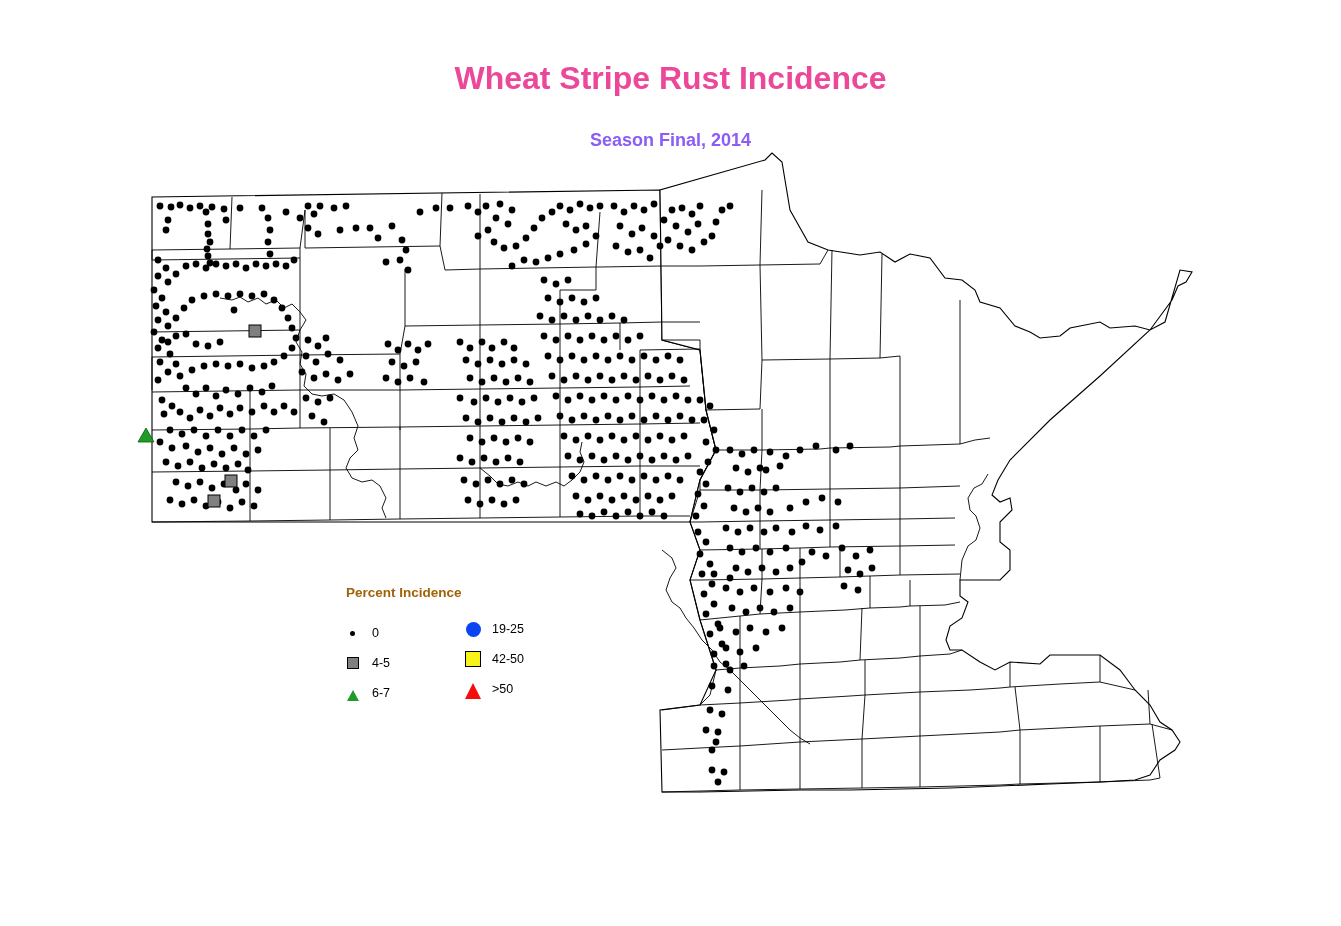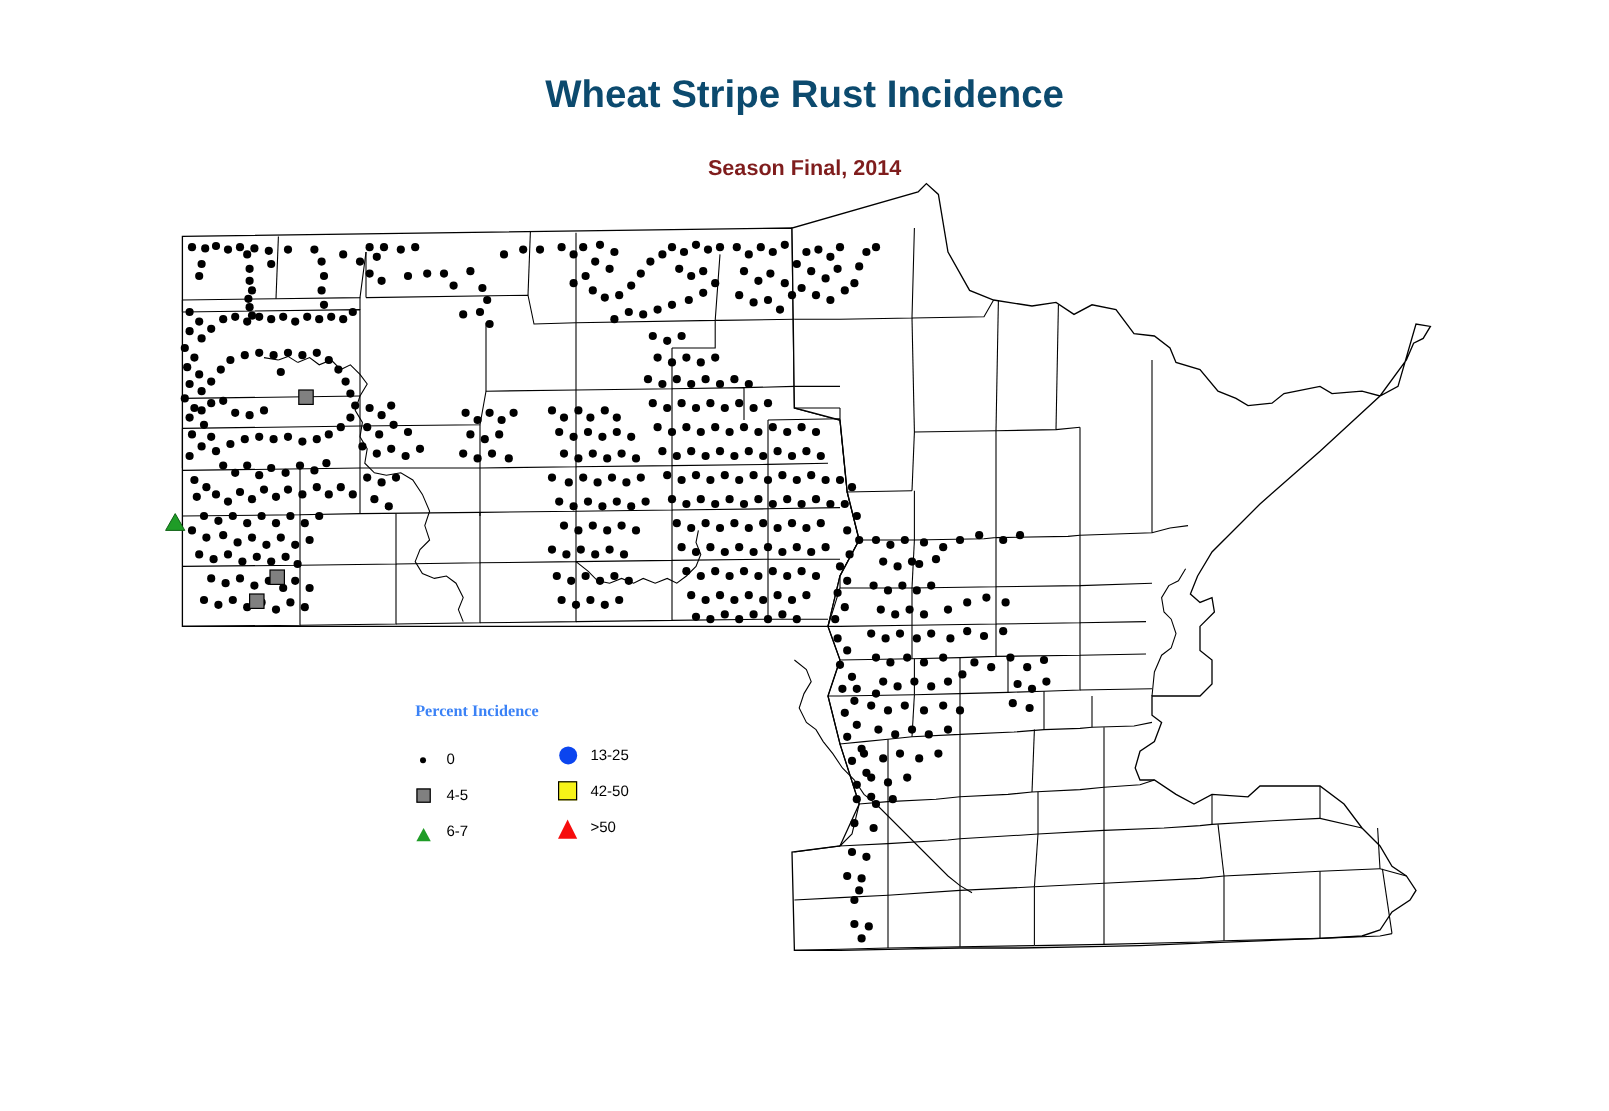--- a/index.html
+++ b/index.html
@@ -10,44 +10,44 @@
     color:#000000;
     position:relative;
     overflow:hidden;
   }
   #page{position:absolute;left:0;top:0;width:1341px;height:926px;background:#fff;}
 
   .title{
     position:absolute;left:0;top:60px;width:1341px;
     text-align:center;
     font-size:32px;font-weight:bold;letter-spacing:0px;
-    color:#0c4a6e;
+    color:#ec4899;
   }
   .subtitle{
     position:absolute;left:0;top:130px;width:1341px;
     text-align:center;
     font-size:18px;font-weight:bold;
-    color:#7f1d1d;
+    color:#8b5cf6;
   }
 
   
   #map-wrap{position:absolute;left:0px;top:150px;width:1341px;height:660px;}
   svg.mapsvg{display:block;width:1341px;height:660px;}
   .state-outline{fill:#ffffff;stroke:#000000;stroke-width:1.1;}
   .county-line{fill:none;stroke:#000000;stroke-width:0.9;}
   .river-line{fill:none;stroke:#000000;stroke-width:0.9;}
   .pt0{fill:#000000;}
   .pt1{fill:#808080;stroke:#000000;stroke-width:1;}
   .pt2{fill:#1f9c27;stroke:#0a5c10;stroke-width:0.8;}
 
   
   #legend{position:absolute;left:344px;top:585px;width:230px;height:125px;}
   .legend-title{
     position:absolute;left:2px;top:0px;
-    font-size:13.5px;font-weight:bold;color:#3b82f6;white-space:nowrap;font-family:Liberation Serif, serif;
+    font-size:13.5px;font-weight:bold;color:#a16207;white-space:nowrap;
   }
   .leg-row{position:absolute;height:22px;}
   .leg-sym{position:absolute;left:0;top:0;width:20px;height:20px;}
   .leg-lab{
     position:absolute;left:28px;top:3px;
     font-size:12.5px;color:#000;white-space:nowrap;
   }
   .sym-dot{
     position:absolute;left:6px;top:8px;width:5px;height:5px;
     border-radius:50%;background:#000;
@@ -863,21 +863,21 @@
       <span class="leg-sym">
         <span class="sym-tri-sm" style="border-bottom:11px solid #1f9c27;"></span>
       </span>
       <span class="leg-lab">6-7</span>
     </div>
 
     <div class="leg-row" style="left:120px;top:34px;">
       <span class="leg-sym">
         <span class="sym-circ" style="background:#0b45ef;"></span>
       </span>
-      <span class="leg-lab">13-25</span>
+      <span class="leg-lab">19-25</span>
     </div>
 
     <div class="leg-row" style="left:120px;top:64px;">
       <span class="leg-sym">
         <span class="sym-sq" style="background:#f7f318;width:16px;height:16px;left:1px;top:2px;"></span>
       </span>
       <span class="leg-lab">42-50</span>
     </div>
 
     <div class="leg-row" style="left:120px;top:94px;">

